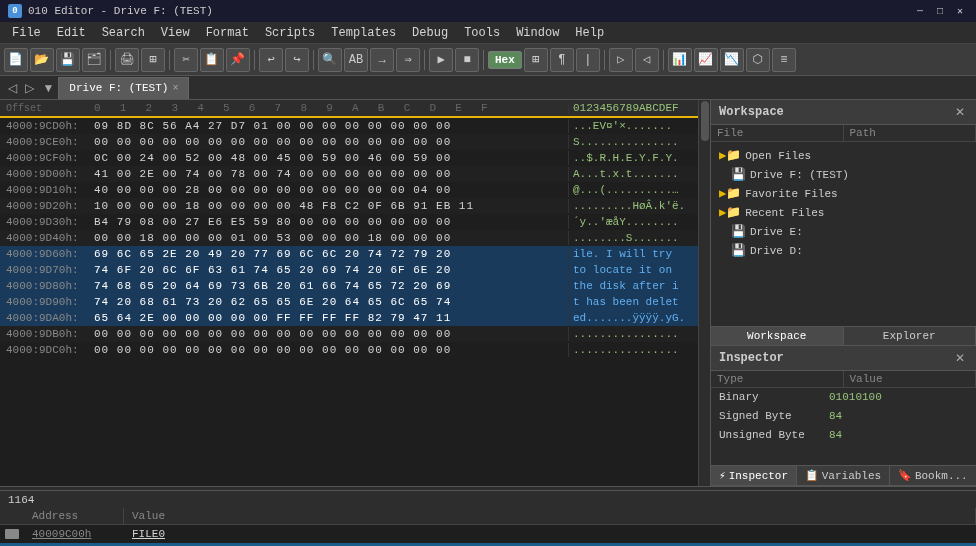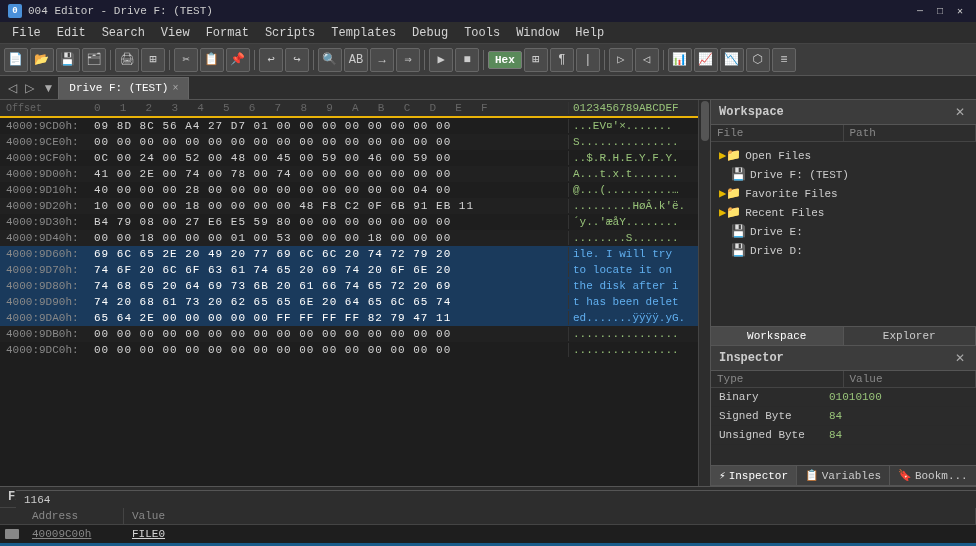--- a/index.html
+++ b/index.html
@@ -102,21 +102,21 @@
     #status-bar { background: #2d2d2d; height: 22px; display: flex; align-items: center; padding: 0 8px; border-top: 1px solid #555; font-size: 11px; color: #888; gap: 8px; }
     .status-count { color: #ccc; }
     .scroll-thumb { width: 8px; height: 40px; background: #555; border-radius: 4px; margin: 1px auto; cursor: pointer; }
   </style>
 </head>
 <body>
 
 <div id="title-bar">
   <div class="title-left">
     <div class="title-icon">0</div>
-    <span>004 Editor - Drive F: (TEST)</span>
+    <span>010 Editor - Drive F: (TEST)</span>
   </div>
   <div class="window-controls">
     <div class="win-btn">─</div>
     <div class="win-btn">□</div>
     <div class="win-btn close">✕</div>
   </div>
 </div>
 
 <div id="menu-bar">
   <span class="menu-item">File</span>
@@ -386,15 +386,15 @@
       <div class="find-row selected">
     <div class="find-icon-cell">
       
     </div>
     <div class="find-cell addr">40009D50h</div>
     <div class="find-cell val">This is a test file. I will try to locate it on the disk after it has been deleted.</div>
   </div>
     </div>
 </div>
 
-<div id="status-bar" style="position:absolute;bottom:38px;left:16px;right:0;background:#2d2d2d;height:18px;display:flex;align-items:center;padding:0 8px;border-top:1px solid #555;font-size:11px;color:#888;">
+<div id="status-bar" style="position:absolute;bottom:38px;left:0;right:0;background:#2d2d2d;height:18px;display:flex;align-items:center;padding:0 8px;border-top:1px solid #555;font-size:11px;color:#888;">
   <span class="status-count">1164</span>
 </div>
 
 </body></html>

